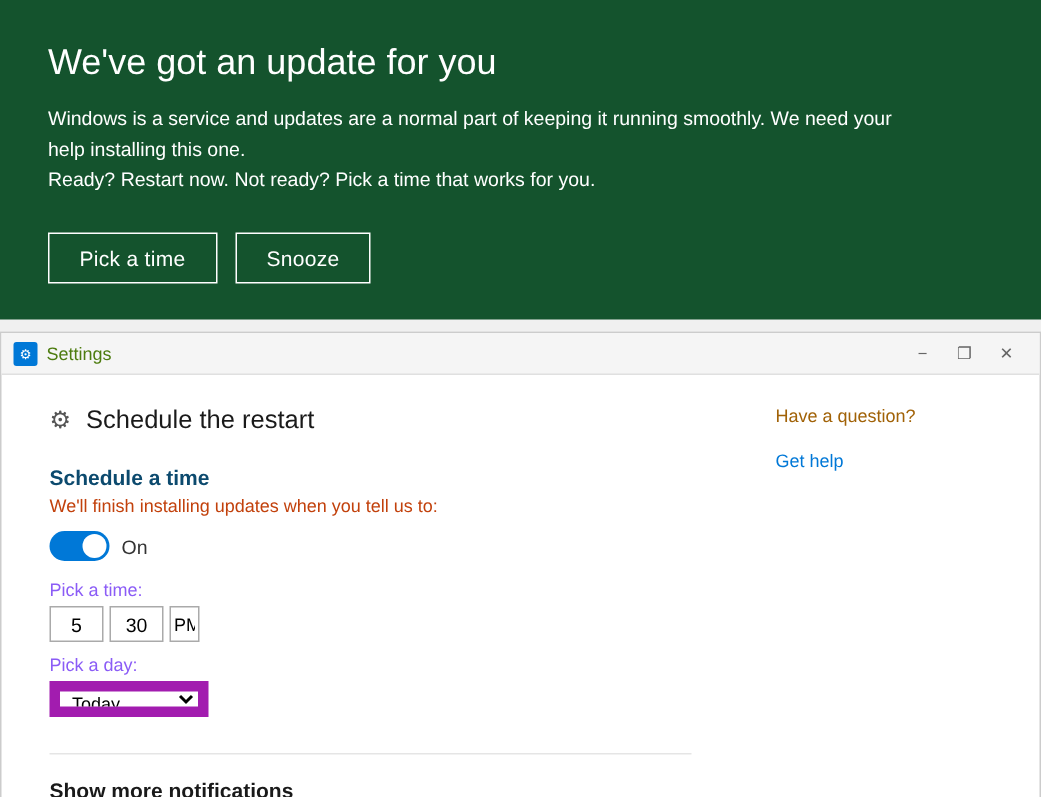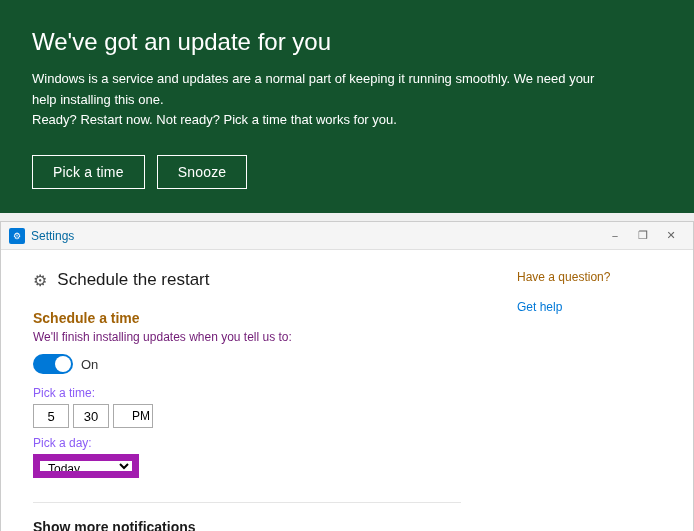--- a/index.html
+++ b/index.html
@@ -68,21 +68,21 @@
       border-radius: 2px;
       margin-right: 6px;
       display: flex;
       align-items: center;
       justify-content: center;
       font-size: 9px;
       color: white;
     }
     .titlebar-title {
       font-size: 12px;
-      color: #0369a1;
+      color: #4d7c0f;
       flex: 1;
     }
     .titlebar-controls {
       display: flex;
       gap: 0;
     }
     .titlebar-btn {
       width: 28px;
       height: 20px;
       background: transparent;
@@ -121,26 +121,26 @@
     }
     .page-heading-title {
       font-size: 17px;
       font-weight: 400;
       color: #1a1a1a;
     }
 
     .section-title {
       font-size: 14px;
       font-weight: 600;
-      color: #a16207;
+      color: #0c4a6e;
       margin-bottom: 4px;
     }
     .section-desc {
       font-size: 12px;
-      color: #701a75;
+      color: #c2410c;
       margin-bottom: 10px;
     }
 
     
     .toggle-row {
       display: flex;
       align-items: center;
       gap: 8px;
       margin-bottom: 12px;
     }
@@ -187,24 +187,24 @@
     }
     .time-input {
       width: 36px;
       height: 24px;
       border: 1px solid #aaa;
       text-align: center;
       font-size: 13px;
       padding: 2px;
     }
     .ampm-input {
-      width: 40px;
+      width: 20px;
       height: 24px;
       border: 1px solid #aaa;
-      text-align: right;
+      text-align: center;
       font-size: 12px;
       padding: 2px;
     }
 
     .day-select {
       height: 24px;
       border: 7px solid #a21caf;
       font-size: 12px;
       padding: 0 4px;
       background: white;

